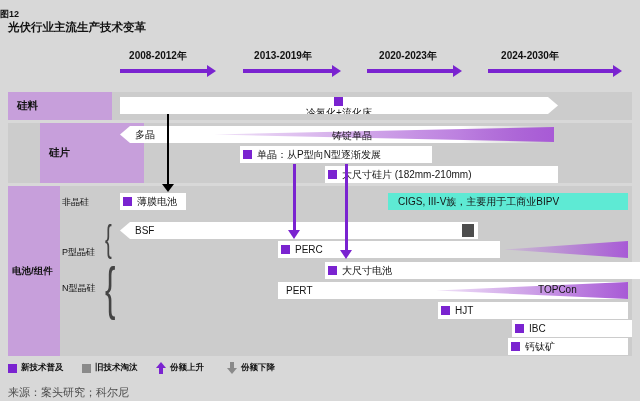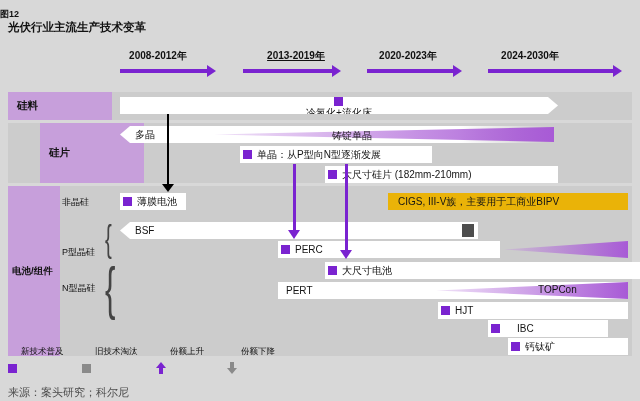--- a/index.html
+++ b/index.html
@@ -18,46 +18,46 @@
   .rowlabel { background:#c79fdb; display:flex; align-items:center; padding-left:9px; font-weight:bold; font-size:10.5px; color:#111; }
 
   .grouplabel { left:62px; font-size:9px; color:#111; }
   .brace { color:#444; line-height:1; }
   .brace::before { content:"{"; display:inline-block; transform:scaleX(0.55); transform-origin:left center; }
 
   .bar { position:absolute; height:17px; background:#fff; display:flex; align-items:center; font-size:10px; color:#141414; white-space:nowrap; }
   .bar .sq { width:9px; height:9px; background:#7a23d0; margin:0 5px 0 3px; flex:none; }
   .bar.point-right { clip-path:polygon(0 0, calc(100% - 10px) 0, 100% 50%, calc(100% - 10px) 100%, 0 100%);flex-direction:column; }
   .bar.tail-left { clip-path:polygon(0 50%, 10px 0, 100% 0, 100% 100%, 10px 100%); padding-left:15px; }
-  .bar.grey { background:#eab308; padding-left:10px;align-items:center; }
+  .bar.grey { background:#5eead4; padding-left:10px;align-items:center; }
   .bar.fade { background:linear-gradient(to right, #ffffff 78%, rgba(255,255,255,0) 98%); }
   .bar.plain-pad { padding-left:8px; }
 
   .wedge { position:absolute; clip-path:polygon(0 50%, 100% 0, 100% 100%); background:linear-gradient(to right, rgba(196,141,226,0.25), #a85ad6); }
   .wedge-label { position:absolute; font-size:10px; color:#141414; white-space:nowrap; }
 
   .vstem { position:absolute; }
   .vhead { position:absolute; width:0; height:0; }
 
   .endblock { position:absolute; right:4px; top:2px; width:12px; height:13px; background:#4d4d4d; }
 
   .leg-sq { width:9px; height:9px; top:364px; }
-  .leg-label { top:346px; font-size:8.5px; color:#111; }
+  .leg-label { top:362px; font-size:8.5px; color:#111;font-weight:bold; }
   .source { left:8px; top:385px; font-size:11px; color:#4d4d4d; }
 </style>
 </head>
 <body>
 
 <div id="canvas">
 
   <div class="abs fig-label">图12</div>
   <div class="abs fig-title">光伏行业主流生产技术变革</div>
 
   <div class="abs period-label" style="left:108px;">2008-2012年</div>
-  <div class="abs period-label" style="left:246px;text-decoration:underline;">2013-2019年</div>
+  <div class="abs period-label" style="left:233px;">2013-2019年</div>
   <div class="abs period-label" style="left:358px;">2020-2023年</div>
   <div class="abs period-label" style="left:480px;">2024-2030年</div>
 
   <div class="abs harrow-line" style="left:120px; width:87px;"></div>
   <div class="abs harrow-head" style="left:207px;"></div>
   <div class="abs harrow-line" style="left:243px; width:89px;"></div>
   <div class="abs harrow-head" style="left:332px;"></div>
   <div class="abs harrow-line" style="left:367px; width:86px;"></div>
   <div class="abs harrow-head" style="left:453px;"></div>
   <div class="abs harrow-line" style="left:488px; width:125px;"></div>
@@ -125,21 +125,21 @@
     <span>PERT</span>
   </div>
   <div class="wedge" style="left:436px; top:282px; width:192px; height:17px;"></div>
   <div class="wedge-label" style="left:538px; top:284px;">TOPCon</div>
 
   <div class="bar" style="left:438px; top:302px; width:190px;">
     <span class="sq"></span>
     <span>HJT</span>
   </div>
 
-  <div class="bar" style="left:488px; top:320px; width:120px;gap:12px;">
+  <div class="bar" style="left:512px; top:320px; width:120px;">
     <span class="sq"></span>
     <span>IBC</span>
   </div>
 
   <div class="bar" style="left:508px; top:338px; width:120px;">
     <span class="sq"></span>
     <span>钙钛矿</span>
   </div>
 
   <div class="vstem" style="left:167px; top:114px; width:2px; height:70px; background:#000;"></div>

